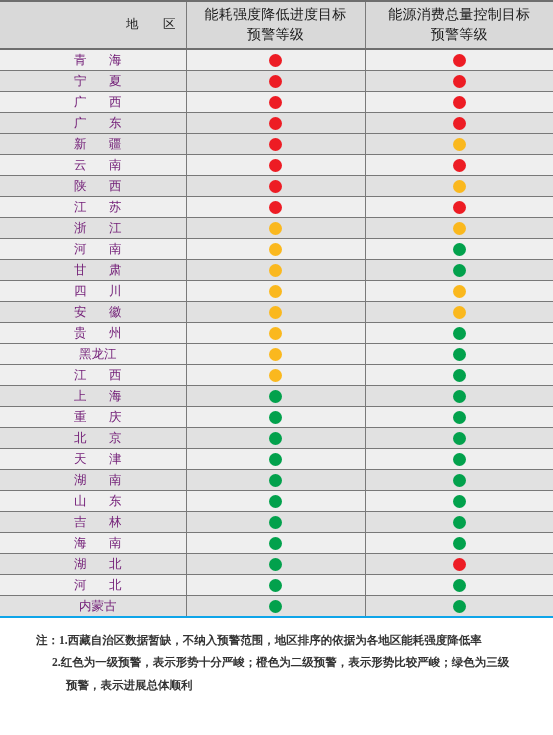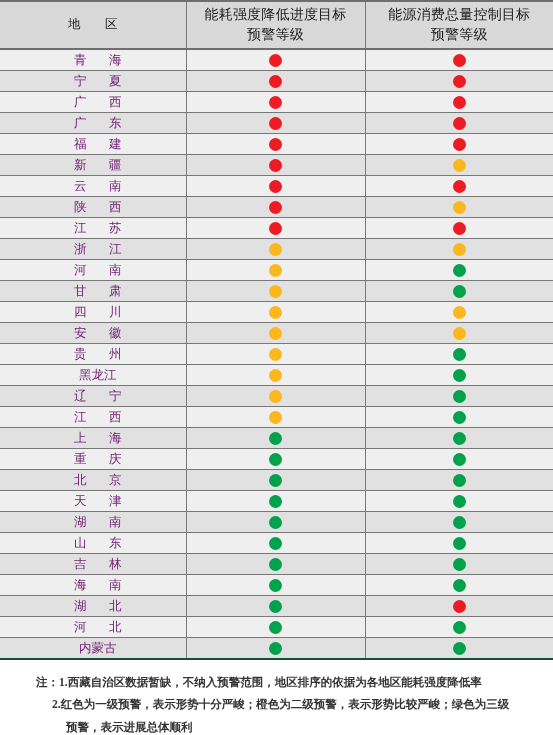--- a/index.html
+++ b/index.html
@@ -41,36 +41,37 @@
     color: #1a1a1a;
     text-align: center;
     vertical-align: middle;
     letter-spacing: 0.2px;
   }
   .thead-row th:last-child { border-right: none; margin-top: 12px; }
   .thead-row th.h-region {
     letter-spacing: 6px;
     text-indent: 6px;
     font-size: 12.5px;
+    text-align: right;
   }
   .hdr-line { display: block; white-space: nowrap; }
 
   
   .tbl tbody tr { height: 20.3px; }
   .tbl tbody tr.odd  td { background: #efefef; }
   .tbl tbody tr.even td { background: #e1e1e1; }
   .tbl tbody td {
     border-bottom: 1px solid #787878;
     border-right: 1px solid #7a7a7a;
     height: 20.3px;
     padding: 0;
     vertical-align: middle;
   }
   .tbl tbody td:last-child { border-right: none; }
-  .tbl tbody tr:last-child td { border-bottom: 2px solid #14532d; }
+  .tbl tbody tr:last-child td { border-bottom: 2px solid #0ea5e9; }
 
   .region-name {
     display: block;
     text-align: center;
     font-size: 12.5px;
     color: #701a75;
     line-height: 20px;
     padding-left: 10px;
     letter-spacing: 5px;
     text-indent: 5px;
@@ -151,27 +152,20 @@
           <td class="dot-cell"><span class="dot red"></span></td>
           <td class="dot-cell"><span class="dot red"></span></td>
         </tr>
         <tr class="even">
           <td>
             <span class="region-name">广　东</span>
           </td>
           <td class="dot-cell"><span class="dot red"></span></td>
           <td class="dot-cell"><span class="dot red"></span></td>
         </tr>
-        <tr class="odd">
-          <td>
-            <span class="region-name">福　建</span>
-          </td>
-          <td class="dot-cell"><span class="dot red"></span></td>
-          <td class="dot-cell"><span class="dot red"></span></td>
-        </tr>
         <tr class="even">
           <td>
             <span class="region-name">新　疆</span>
           </td>
           <td class="dot-cell"><span class="dot red"></span></td>
           <td class="dot-cell"><span class="dot orange"></span></td>
         </tr>
         <tr class="odd">
           <td>
             <span class="region-name">云　南</span>
@@ -231,27 +225,20 @@
         <tr class="odd">
           <td>
             <span class="region-name">贵　州</span>
           </td>
           <td class="dot-cell"><span class="dot orange"></span></td>
           <td class="dot-cell"><span class="dot green"></span></td>
         </tr>
         <tr class="odd">
           <td>
             <span class="region-name tight">黑龙江</span>
-          </td>
-          <td class="dot-cell"><span class="dot orange"></span></td>
-          <td class="dot-cell"><span class="dot green"></span></td>
-        </tr>
-        <tr class="even">
-          <td>
-            <span class="region-name">辽　宁</span>
           </td>
           <td class="dot-cell"><span class="dot orange"></span></td>
           <td class="dot-cell"><span class="dot green"></span></td>
         </tr>
         <tr class="odd">
           <td>
             <span class="region-name">江　西</span>
           </td>
           <td class="dot-cell"><span class="dot orange"></span></td>
           <td class="dot-cell"><span class="dot green"></span></td>

